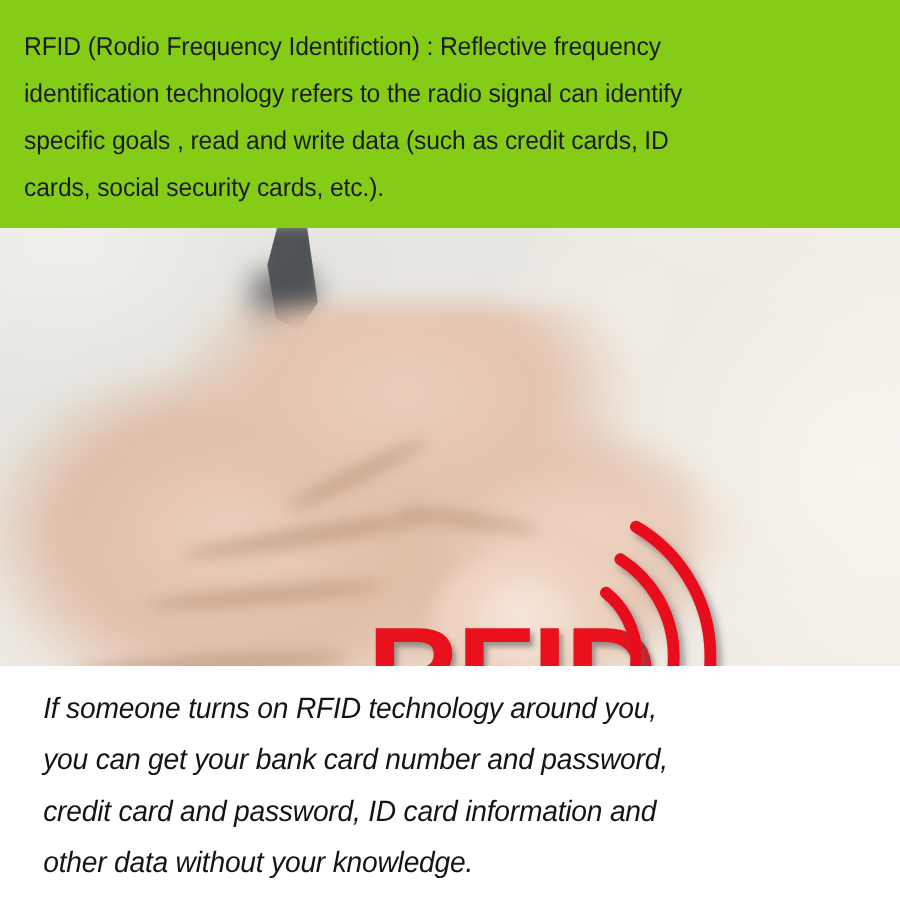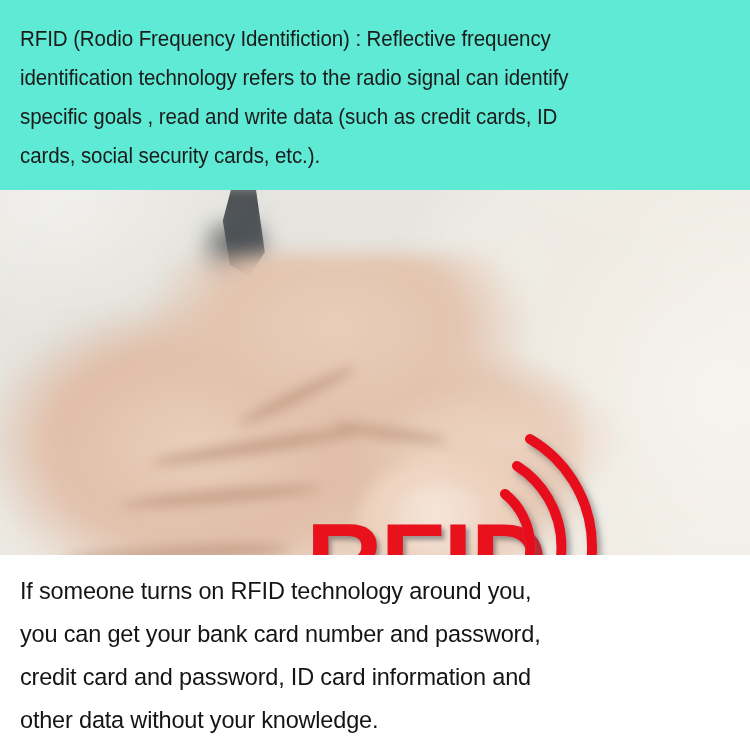--- a/index.html
+++ b/index.html
@@ -13,21 +13,21 @@
 
   body {
     font-family: "Liberation Sans", "DejaVu Sans", sans-serif;
     position: relative;
   }
 
   .page {
     width: 750px;
     height: 750px;
     position: relative;
-    background: #5eead4;
+    background: #84cc16;
     display: flex;
     flex-direction: column;
   }
 
   
   .intro-block {
     padding: 20px 18px 0 20px;
     height: 190px;
   }
 
@@ -179,23 +179,24 @@
     color: #e8111c;
     text-shadow: 3px 4px 4px rgba(90,90,95,0.55);
     transform: scaleX(1.02);
     transform-origin: left top;
   }
 
   .waves { position: absolute; left: 497px; top: 232px; }
 
   
   .outro-block {
-    padding: 14px 18px 0 20px;
+    padding: 14px 18px 0 36px;
     flex: 1;
     background: #ffffff;
+    font-style: italic;
   }
 
   .outro-line {
     font-size: 24.5px;
     line-height: 43px;
     color: #141414;
     font-family: "Liberation Sans Narrow", "Liberation Sans", sans-serif;
     letter-spacing: -0.2px;
     white-space: nowrap;
     transform: scaleX(0.96);

